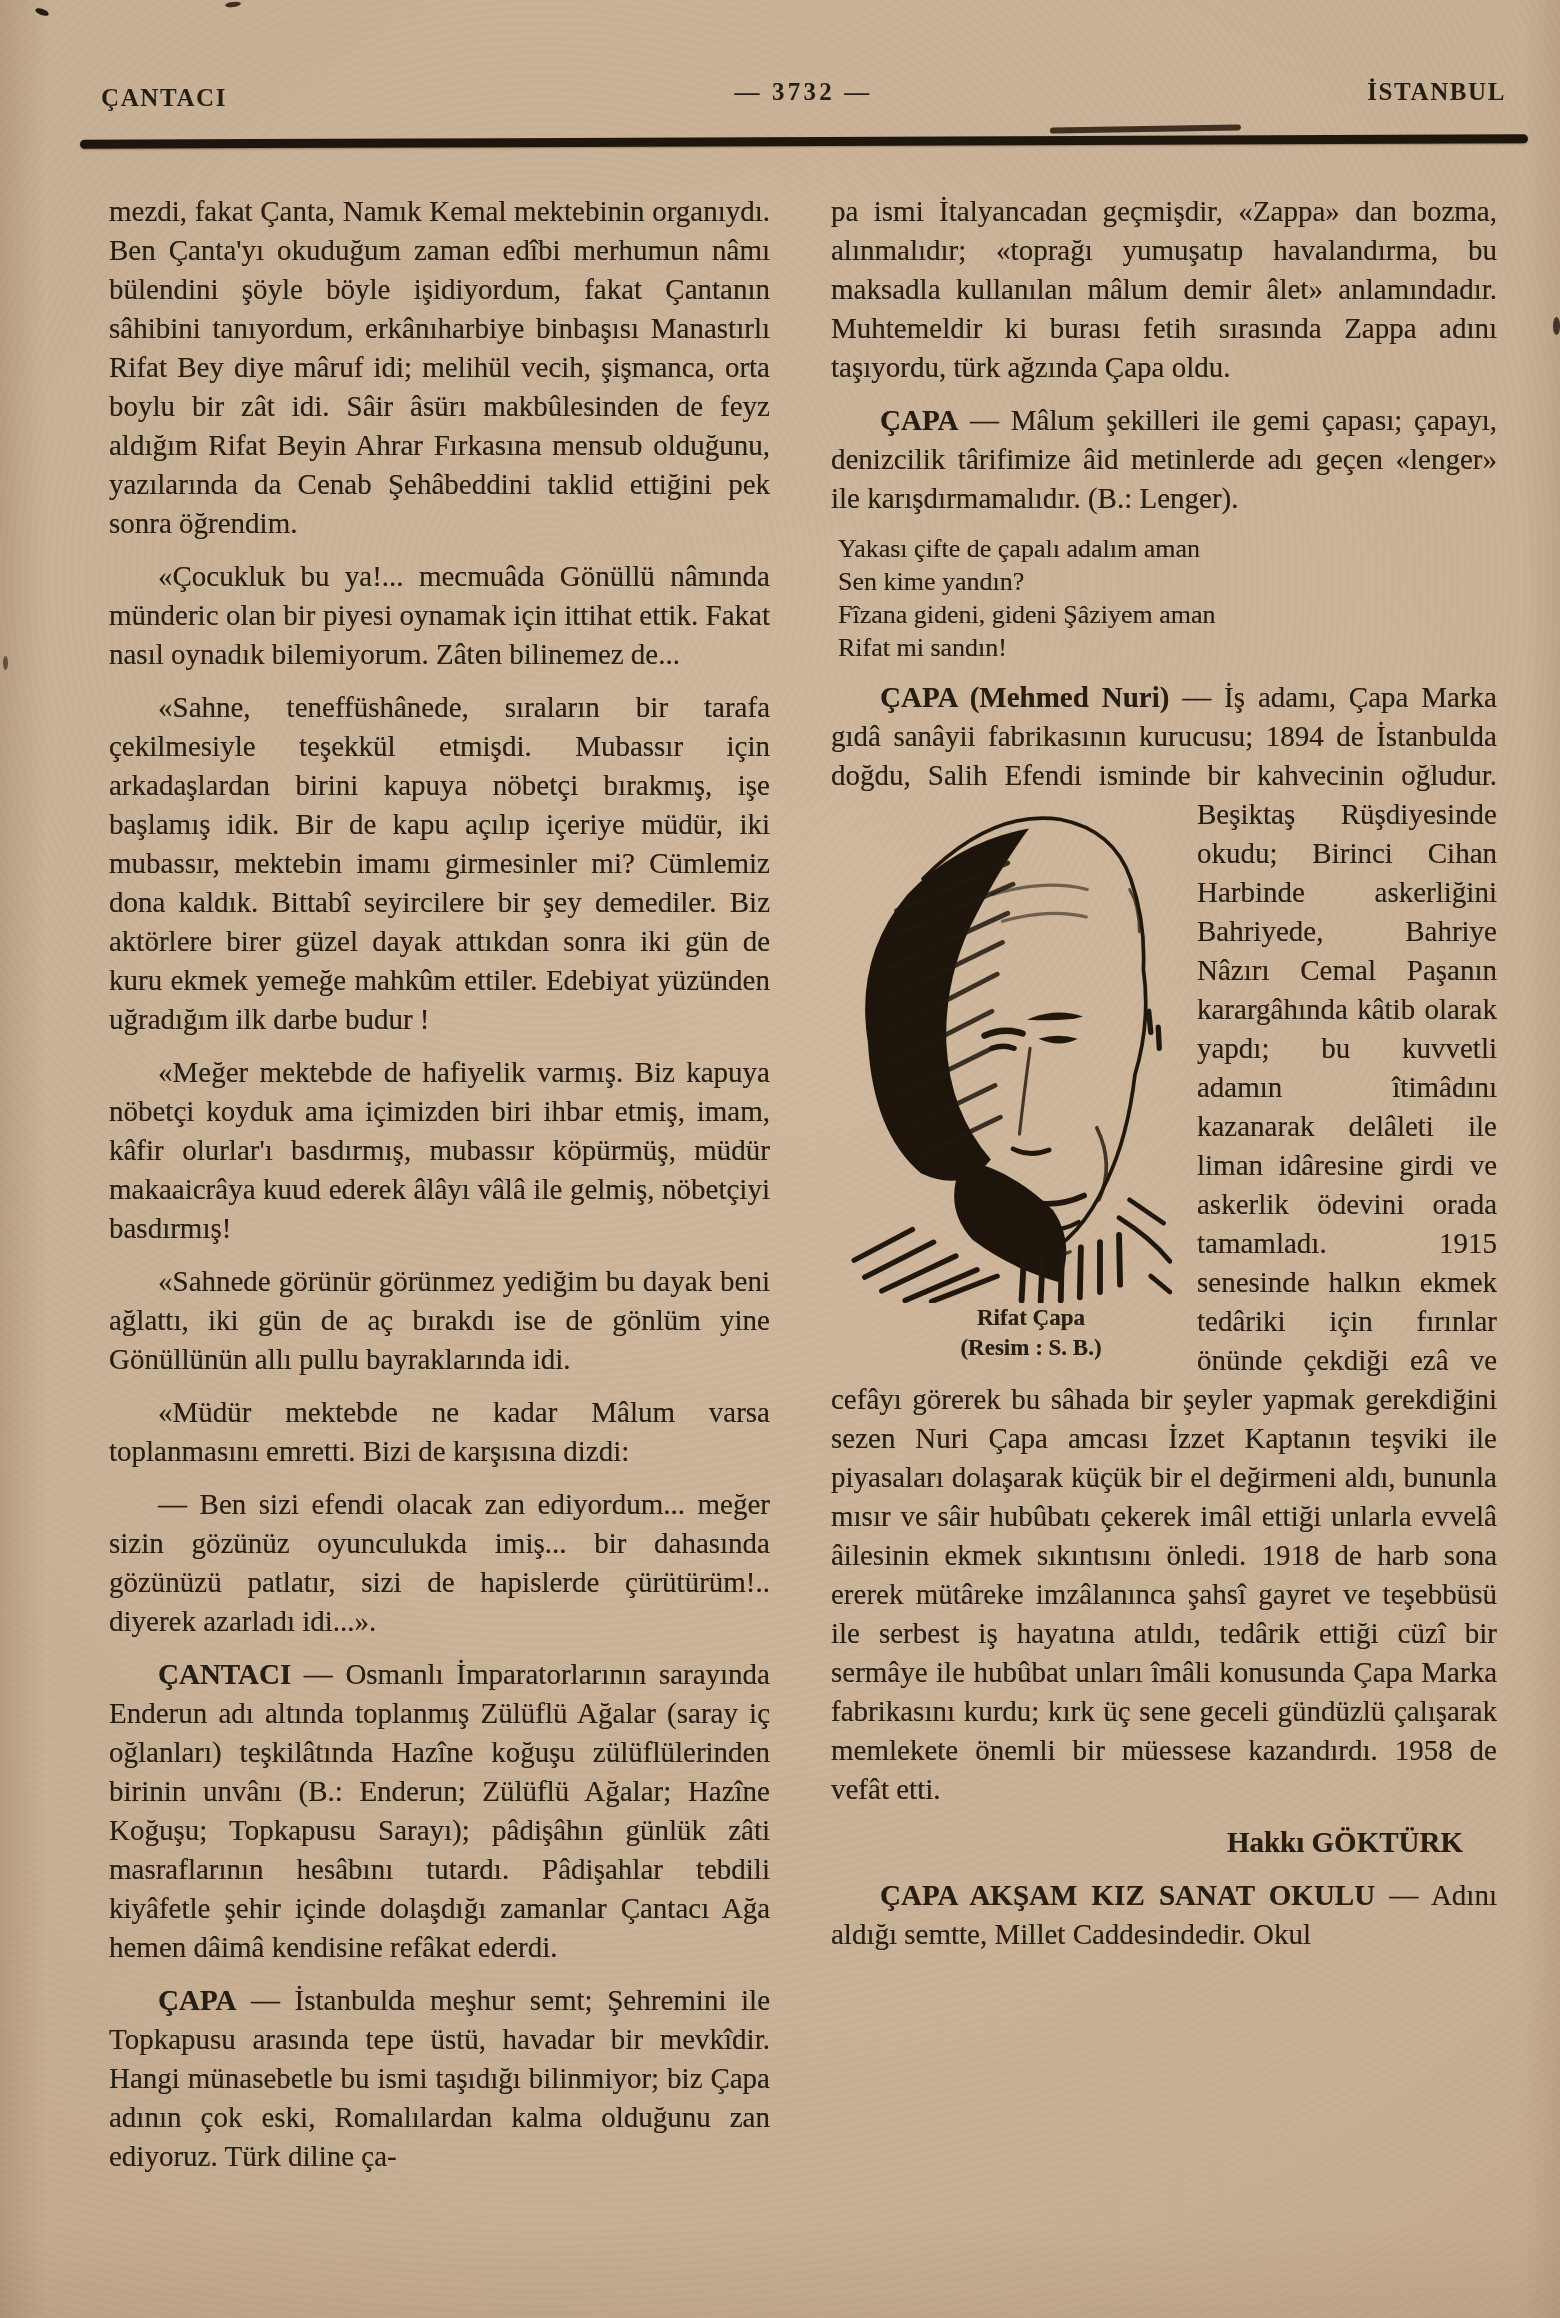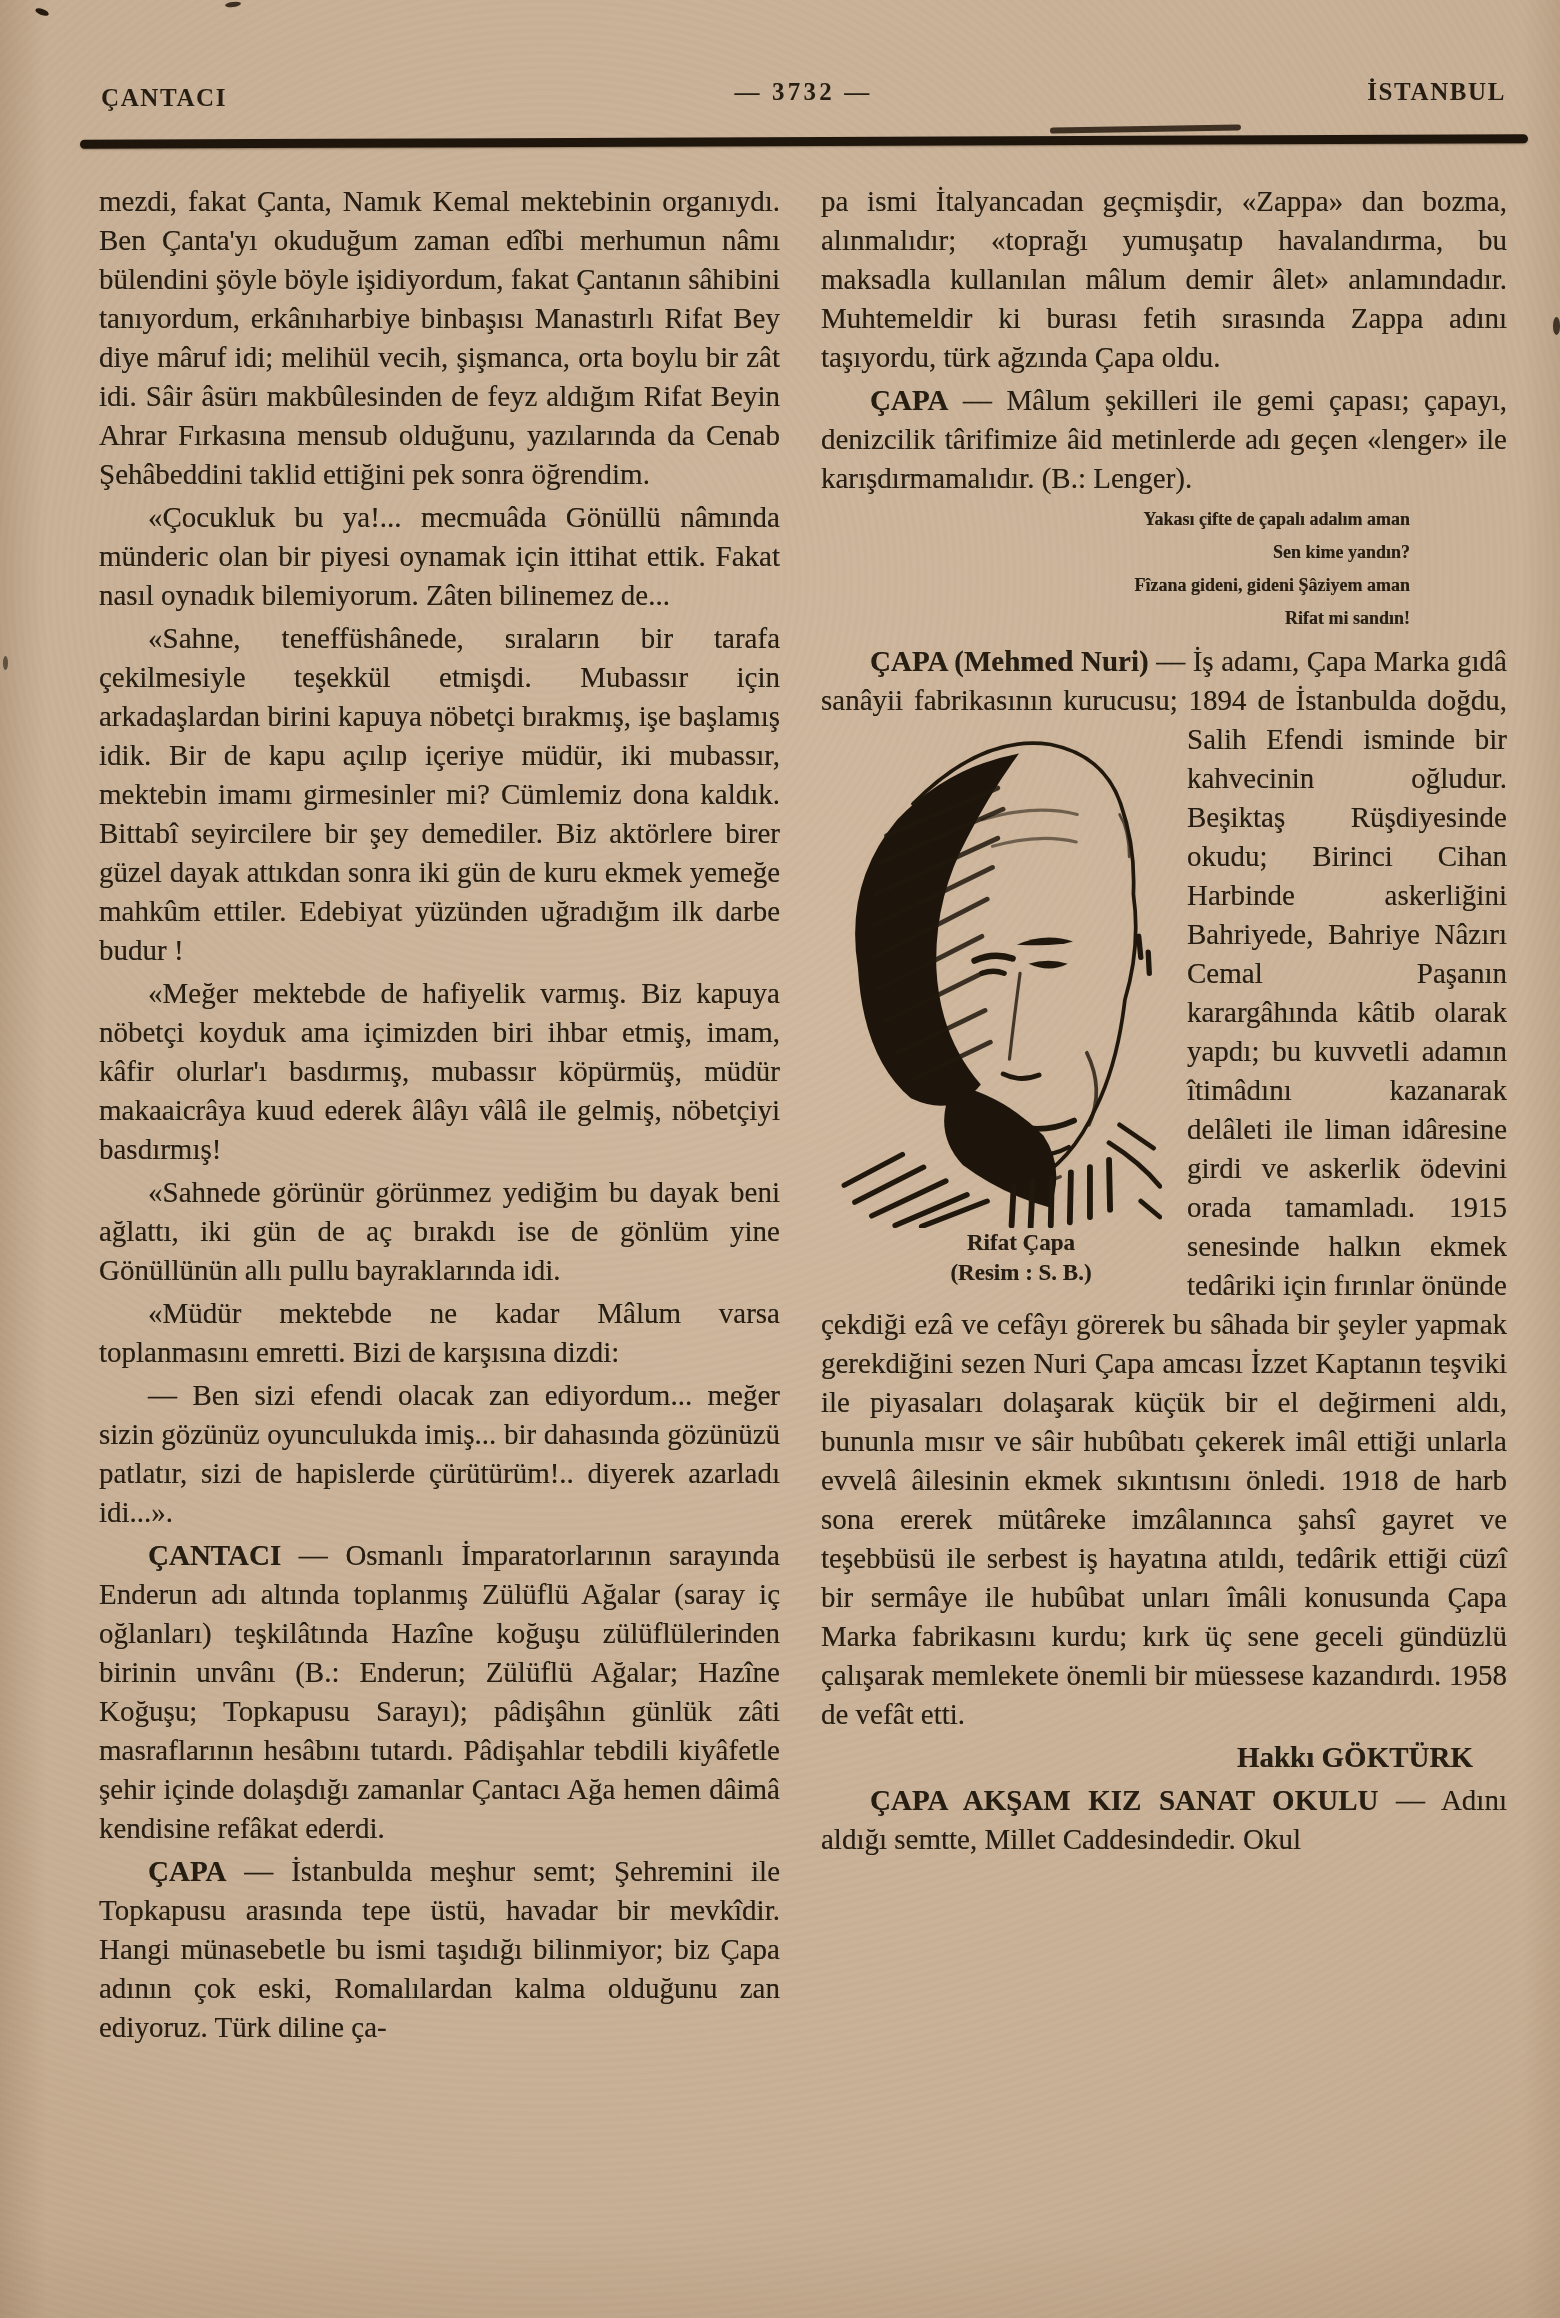--- a/index.html
+++ b/index.html
@@ -24,24 +24,24 @@
   .running-head .rh-left{position:absolute;left:0;top:6.4px;}
   .running-head .rh-center{position:absolute;left:50%;top:0;transform:translateX(-50%);letter-spacing:3.2px;}
   .running-head .rh-right{position:absolute;right:0;top:0;}
   .rule-main{position:absolute;top:137px;left:80px;width:1448px;height:9px;background:#1e160c;border-radius:4.8px;transform:rotate(-0.22deg);box-shadow:0 1.1px 1.6px rgba(60,40,20,.35);}
   .rule-frag{position:absolute;top:126px;left:1050px;width:191px;height:5.8px;background:#241a0e;border-radius:3.2px;transform:rotate(-1deg);opacity:.85;}
   .columns{position:absolute;top:178px;left:95px;width:1416px;display:flex;gap:33px;}
   .col{text-align:justify;font-size:29px;line-height:39px;overflow:hidden;height:2030px;
        text-shadow:0 0 0.5px rgba(45,32,18,0.55);}
   .col-left{width:689px;}
   .col-right{width:694px;}
-  p{margin:4px;text-indent:49px;}
+  p{margin:14px;text-indent:49px;}
   p.cont{text-indent:0;}
   .hw{font-weight:bold;}
-  .poem{margin:5.3px 101px 6.4px 21px;text-align:right;font-weight:bold;font-size:18px;line-height:33px;}
+  .poem{margin:5.3px 101px 6.4px 21px;text-align:left;font-weight:normal;font-size:26px;line-height:33px;}
   .poem-line{text-indent:0;}
   .figure{float:left;width:351px;margin:4.2px 15px 3.2px 0;}
   .portrait{display:block;width:339px;height:504px;margin-left:2.1px;}
   .fig-caption{display:block;text-align:center;font-weight:bold;font-size:23px;line-height:30px;text-shadow:0 0 0.5px rgba(45,32,18,0.5);}
   .signature{text-align:right;font-weight:bold;padding-right:34px;text-indent:0;}
   .speck{position:absolute;background:#241a0f;border-radius:50%;}
   .speck.s1{left:35px;top:8.5px;width:13.8px;height:6.4px;transform:rotate(20deg);}
   .speck.s2{left:225px;top:2.1px;width:16px;height:5.3px;transform:rotate(-8deg);opacity:.85;}
   .speck.s3{right:1.1px;top:317px;width:7.4px;height:18px;opacity:.8;}
   .speck.s4{left:3.2px;top:656px;width:5.3px;height:13.8px;opacity:.6;}

